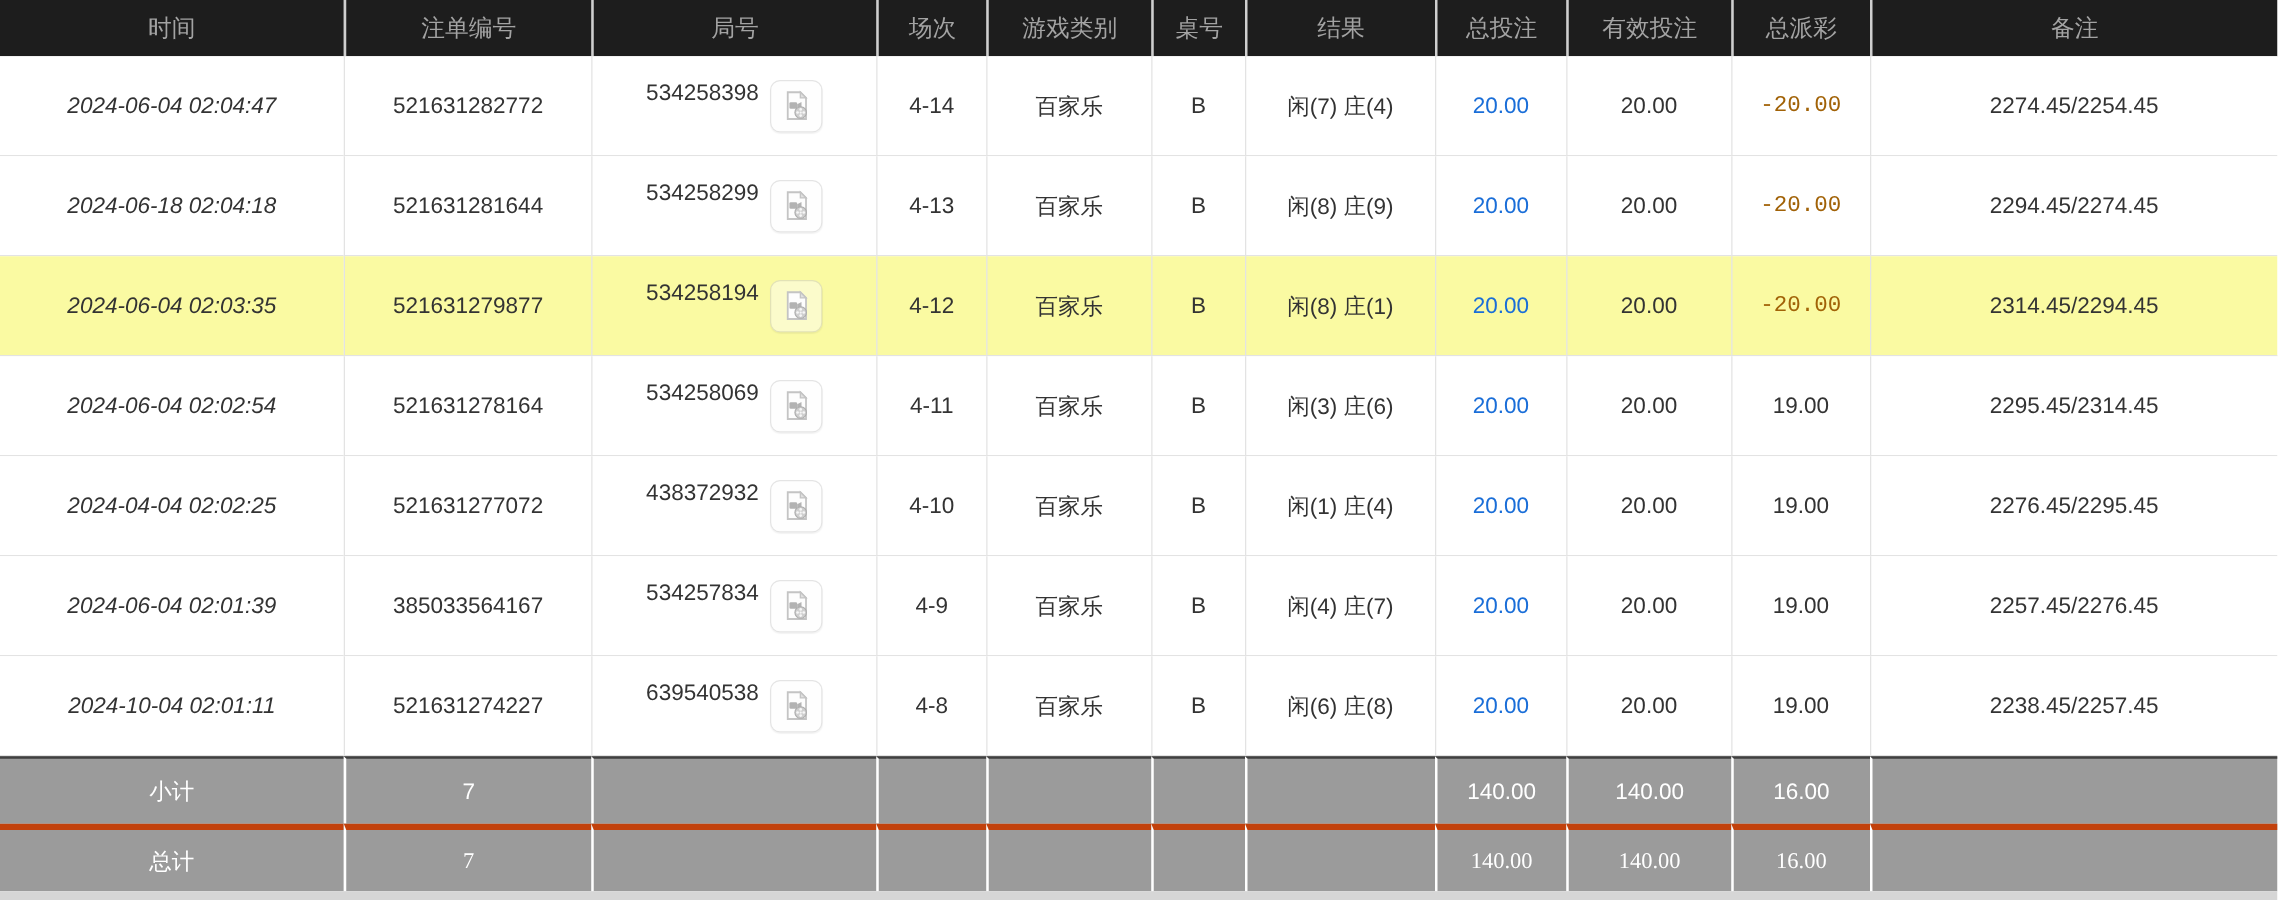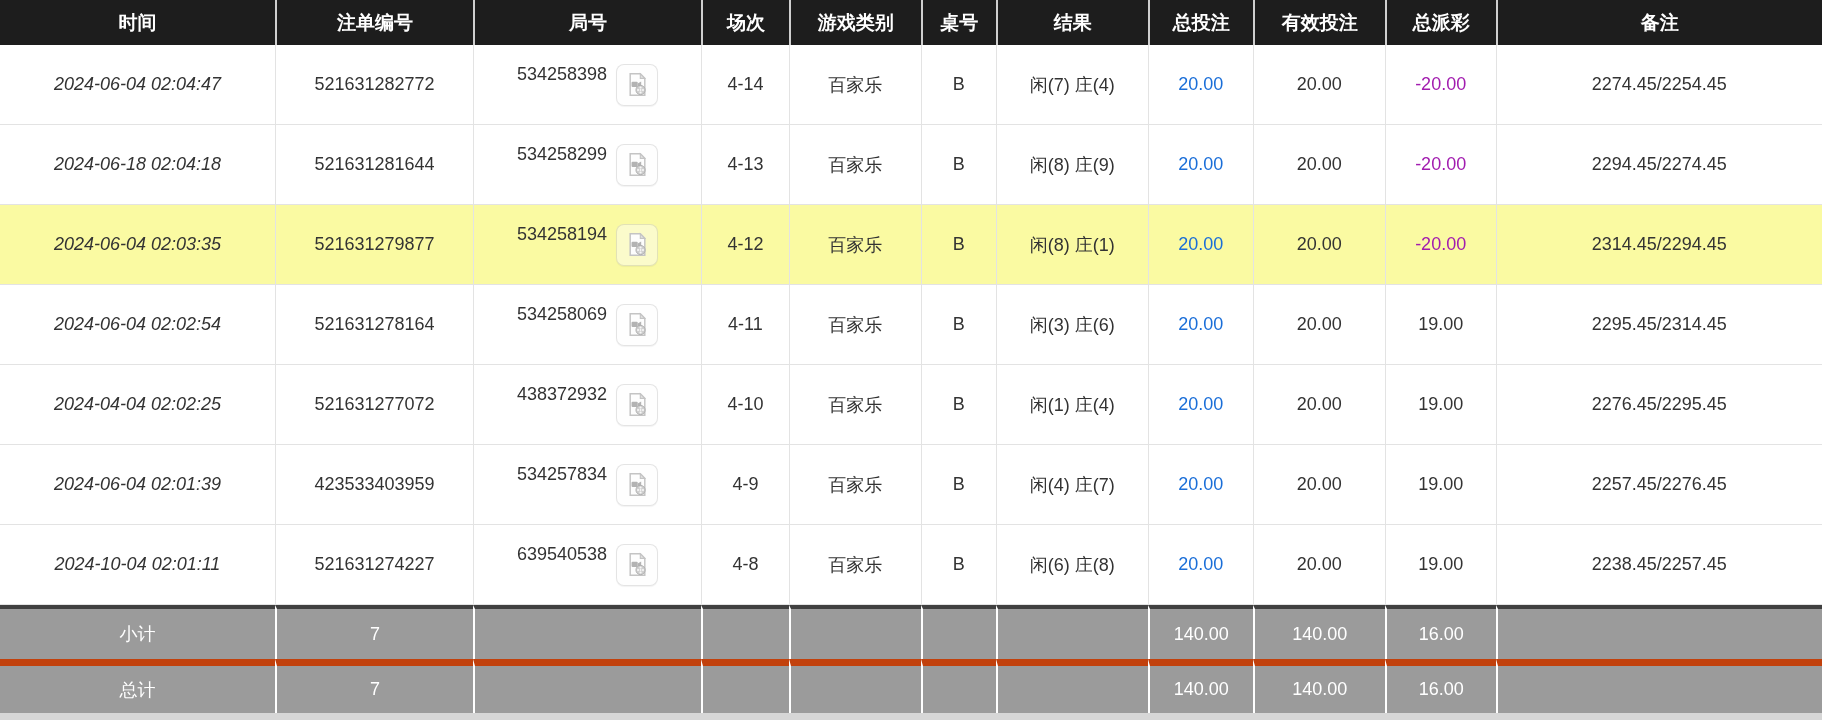--- a/index.html
+++ b/index.html
@@ -10,22 +10,22 @@
   }
   .records-table {
     width: 100%;
     table-layout: fixed;
     border-collapse: separate;
     border-spacing: 0;
   }
   
   thead th {
     background: #1d1d1d;
-    color: #ffffff;
-    font-weight: bold;
+    color: #a3a3a3;
+    font-weight: normal;
     font-size: 19px;
     height: 45px;
     text-align: center;
     vertical-align: middle;
     border-left: 2px solid #cfcfcf;
     padding: 0 4px;
   }
   thead th:first-child { border-left: none; }
   
   tbody td {
@@ -36,21 +36,21 @@
     font-size: 18px;
     color: #333333;
     border-left: 1px solid #e3e3e3;
     border-bottom: 1px solid #e3e3e3;
     padding: 0 4px;
     white-space: nowrap;
   }
   tbody td:first-child { border-left: none; font-style: italic; }
   tbody tr.highlighted td { background: #fafaa2; margin-top: 48px; }
   .amount-link { color: #1a6ed8; cursor: pointer; }
-  td.negative { color: #a21caf; }
+  td.negative { color: #a16207; font-family: Liberation Mono, monospace; }
   
   .round-cell-inner {
     display: inline-flex;
     align-items: flex-start;
     justify-content: center;
     gap: 9px;
   }
   .video-btn {
     display: inline-flex;
     align-items: center;
@@ -70,22 +70,22 @@
     background: #9b9b9b;
     color: #ffffff;
     font-size: 18px;
     height: 54px;
     text-align: center;
     vertical-align: middle;
     border-left: 2px solid #ffffff;
     padding: 0 4px;
   }
   tfoot td:first-child { border-left: none; }
-  tfoot tr.subtotal-row td { border-top: 4px solid #404040; }
-  tfoot tr.total-row td { border-top: 7px solid #c2410c; }
+  tfoot tr.subtotal-row td { border-top: 2px solid #404040; }
+  tfoot tr.total-row td { border-top: 5px solid #c2410c; font-family: Liberation Serif, serif; }
   .table-bottom-strip { height: 7px; background: #d6d6d6; }
 </style>
 </head>
 <body>
 
 <table class="records-table">
   <colgroup>
     <col style="width:15.09%">
       <col style="width:10.87%">
       <col style="width:12.51%">
@@ -279,21 +279,21 @@
     <td>B</td>
     <td>闲(1) 庄(4)</td>
     <td class="bet-cell amount-link">20.00</td>
     <td>20.00</td>
     <td>19.00</td>
     <td>2276.45/2295.45</td>
   </tr>
 
   <tr>
     <td>2024-06-04 02:01:39</td>
-    <td>423533403959</td>
+    <td>385033564167</td>
     <td>
       <span class="round-cell-inner">
         <span>534257834</span>
         <button class="video-btn" type="button">
           <span>
             <svg width="27" height="27" viewBox="0 0 24 24" xmlns="http://www.w3.org/2000/svg">
               <path d="M5.5 2.5 H14.5 L18.5 6.5 V21.5 H5.5 Z" fill="#fdfdfd" stroke="#c4c4c4" stroke-width="1.3"></path>
               <path d="M14.5 2.5 V6.5 H18.5 Z" fill="#e2e2e2" stroke="#c4c4c4" stroke-width="1"></path>
               <rect x="6.7" y="9.6" width="5.5" height="4.6" rx="0.9" fill="#b3b3b3"></rect>
               <path d="M12.2 11.1 L15.3 9.4 V14.5 L12.2 13 Z" fill="#b3b3b3"></path>

